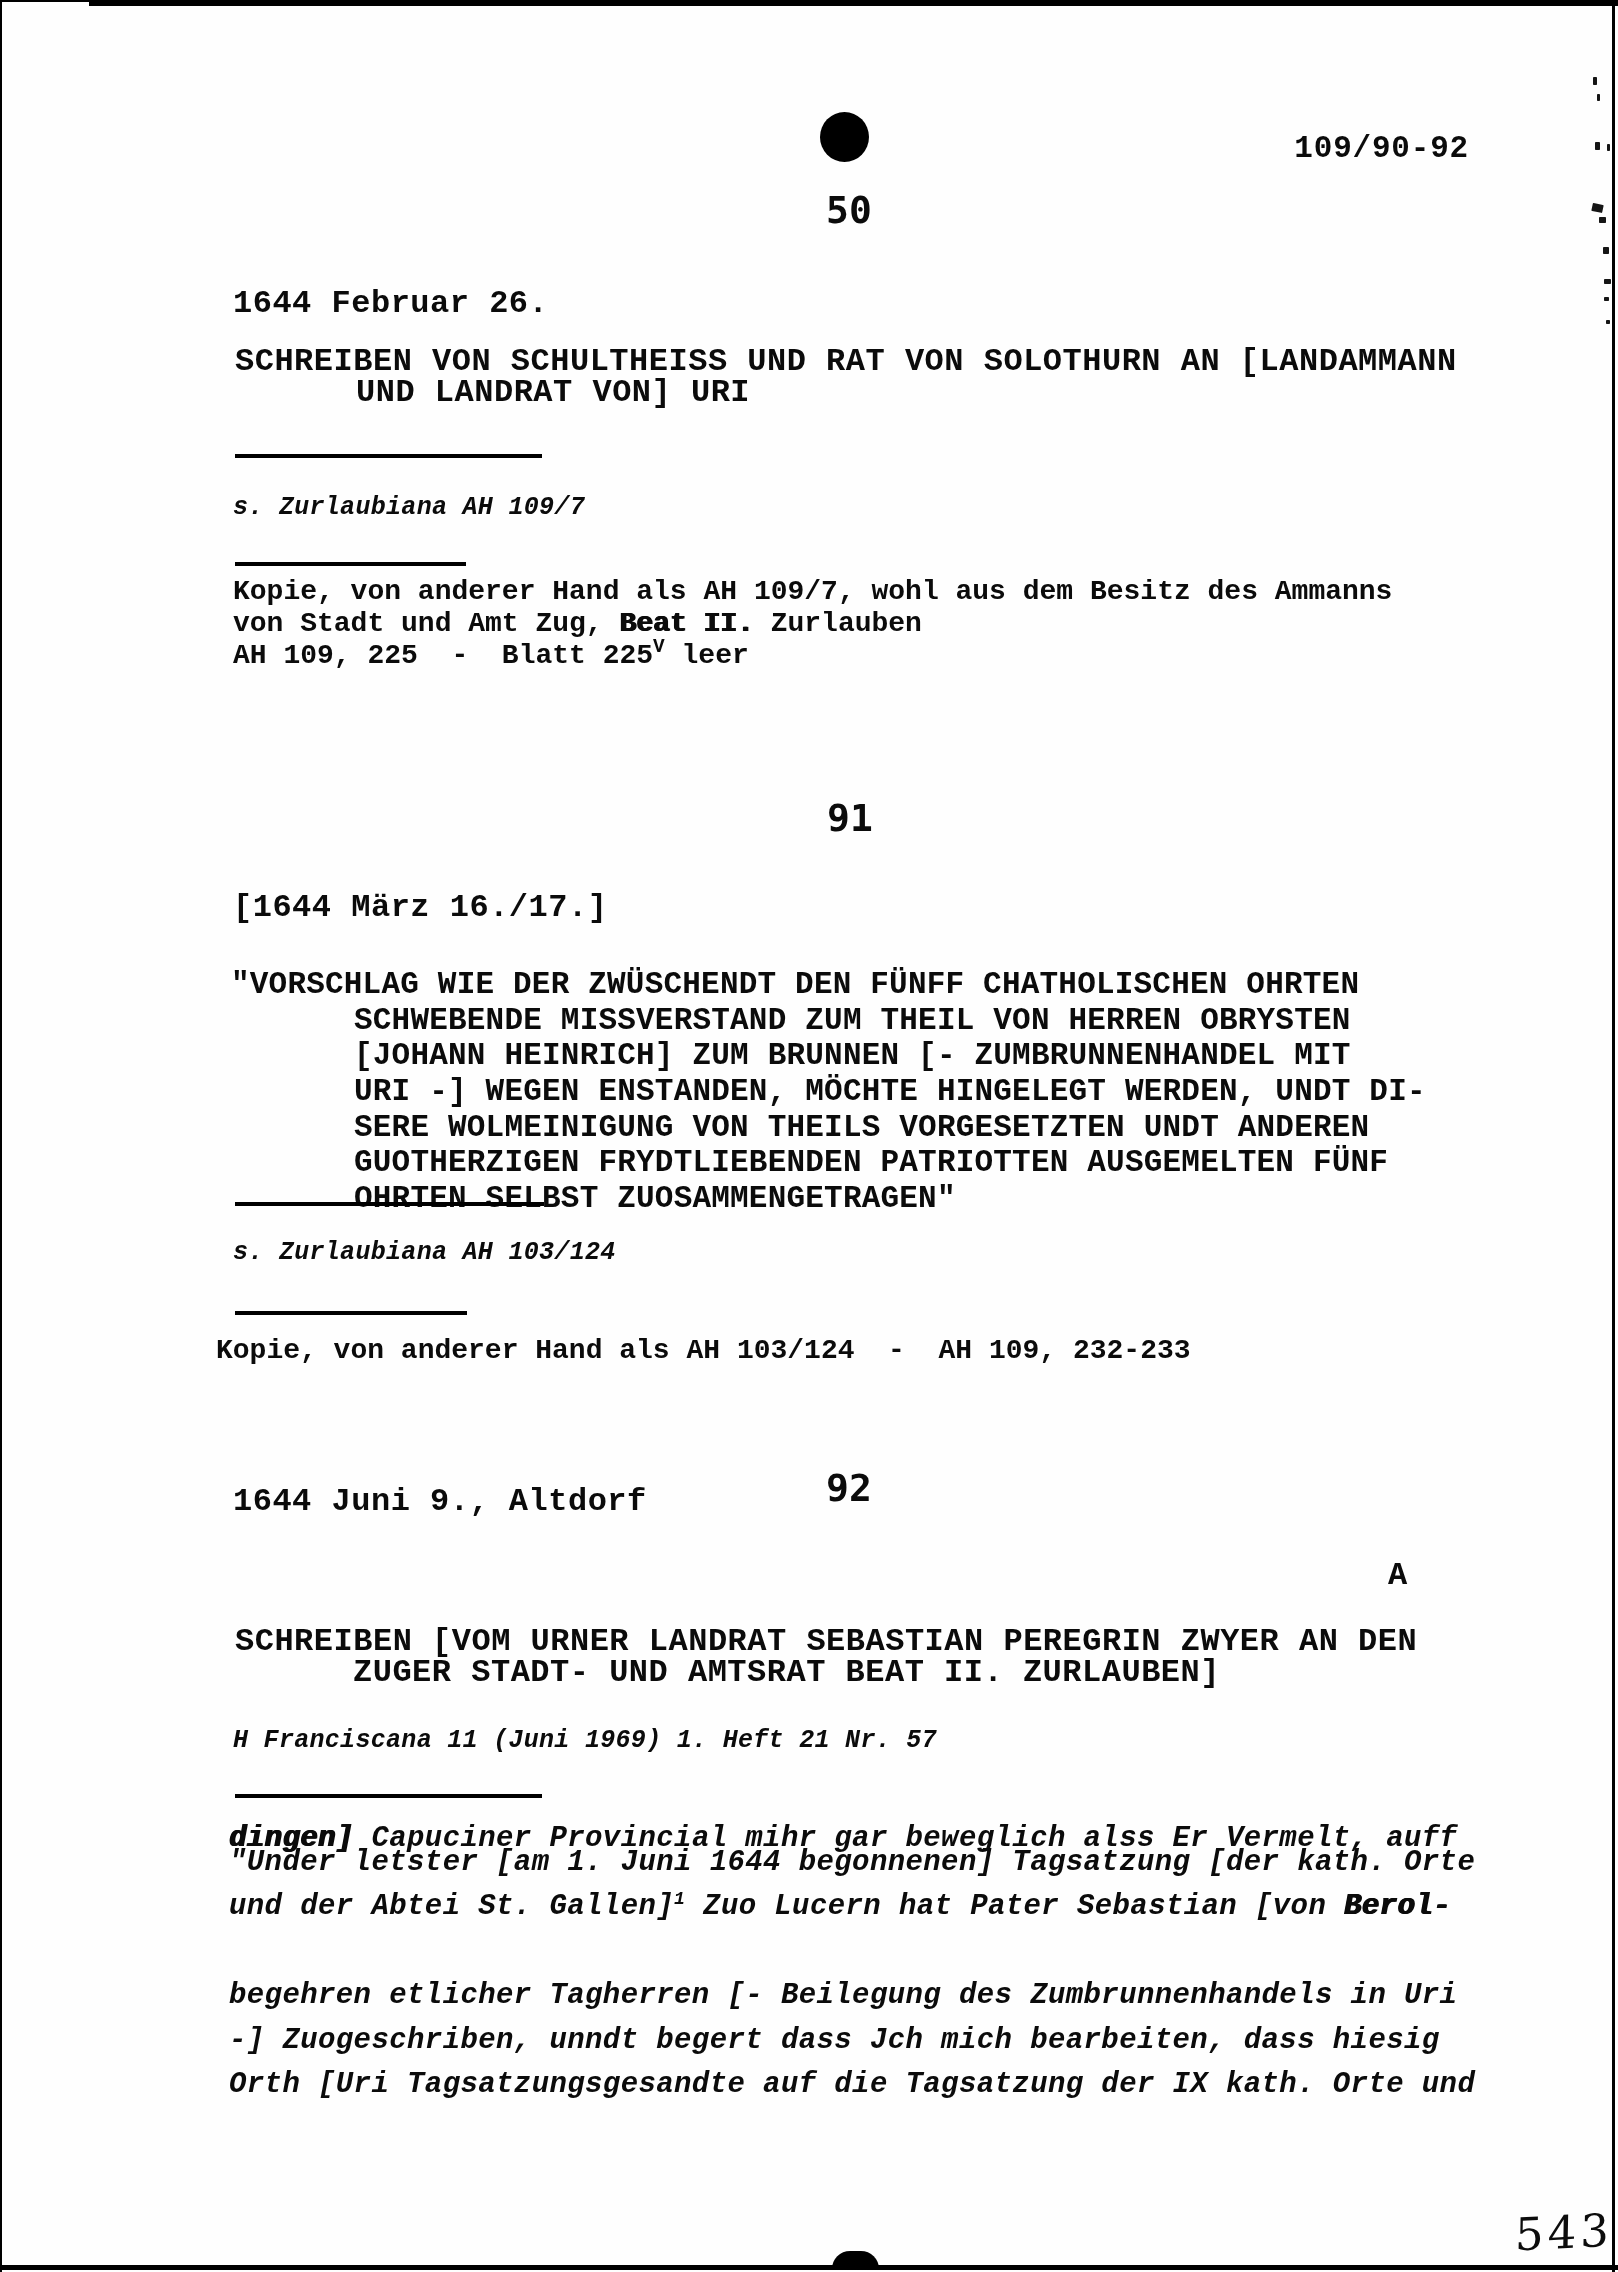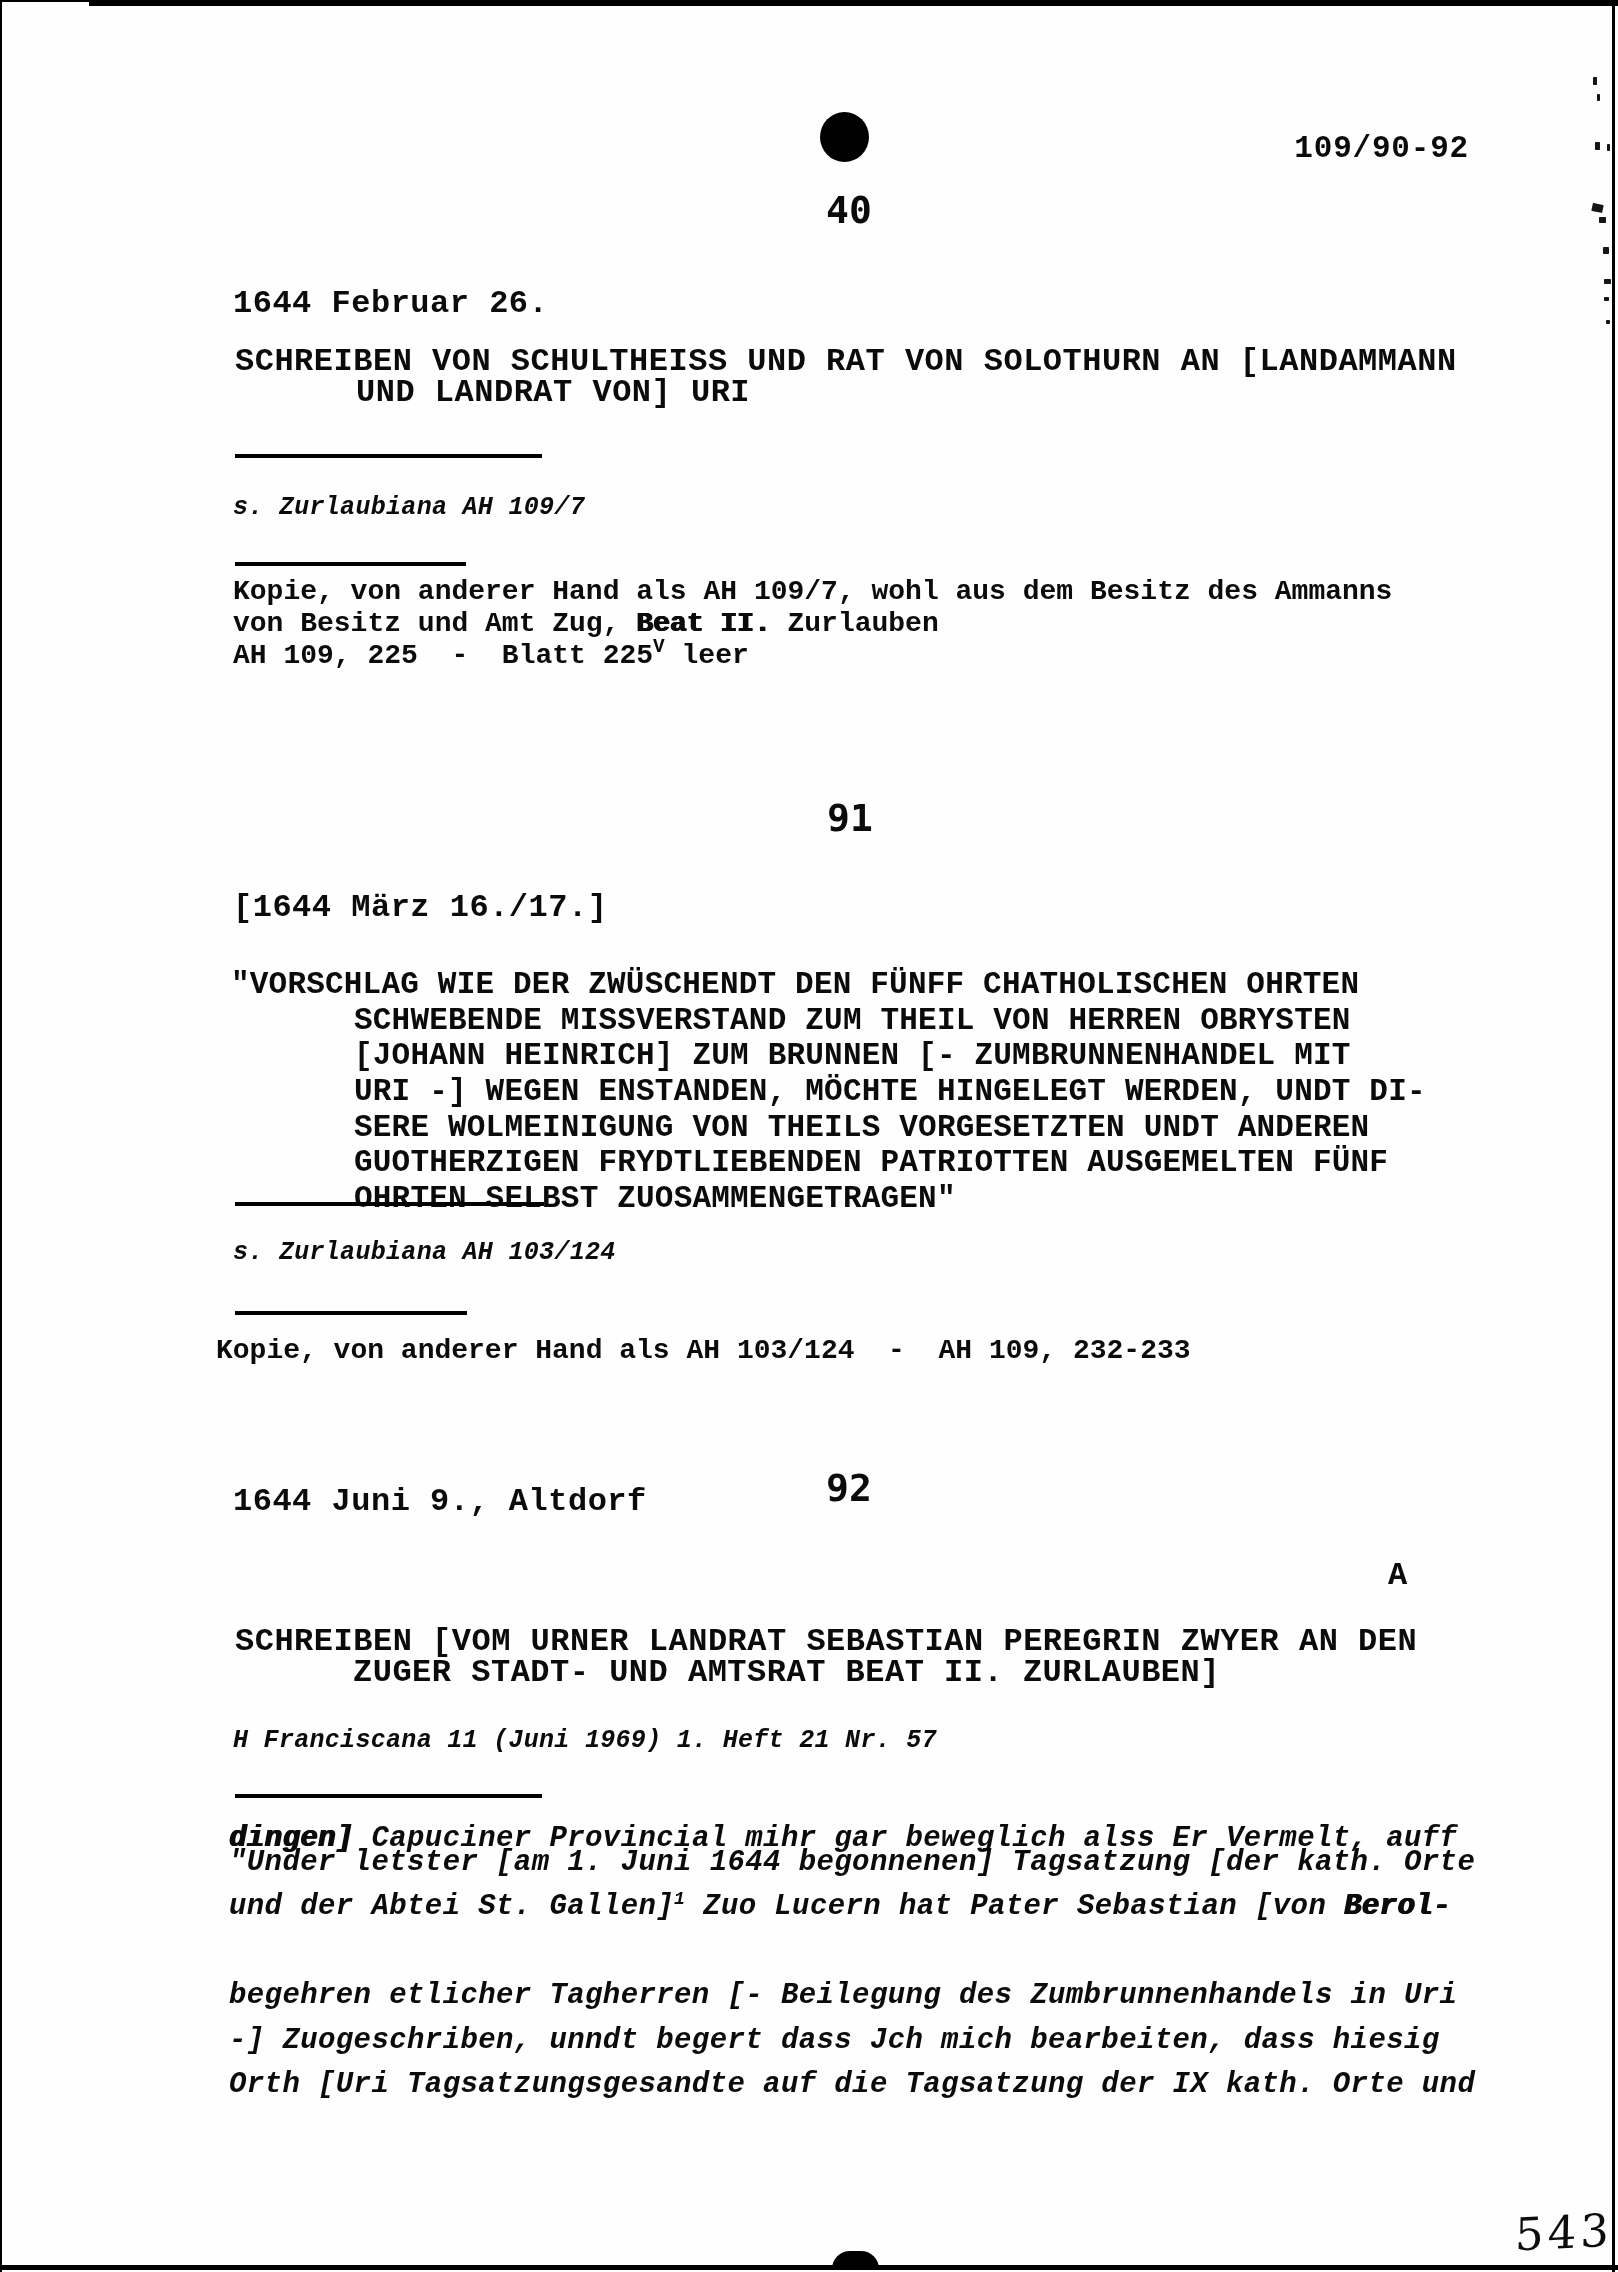--- a/index.html
+++ b/index.html
@@ -46,31 +46,31 @@
   <div class="speck" style="left:1607px;top:144px;width:3.2px;height:7.3px;"></div>
   <div class="speck" style="left:1592px;top:204px;width:11.3px;height:8px;transform:rotate(12deg);"></div>
   <div class="speck" style="left:1599px;top:217px;width:6.5px;height:5.7px;"></div>
   <div class="speck" style="left:1603px;top:247px;width:5.7px;height:6.5px;"></div>
   <div class="speck" style="left:1604px;top:279px;width:6.5px;height:4.9px;"></div>
   <div class="speck" style="left:1604px;top:297px;width:4.9px;height:4px;"></div>
   <div class="speck" style="left:1606px;top:320px;width:4px;height:4px;"></div>
 
   <div class="abs ref" style="left:1278px;top:133px;width:191px;text-align:right;">109/90-92</div>
 
-  <div class="abs num" style="left:826px;top:191px;">40</div>
+  <div class="abs num" style="left:826px;top:191px;">50</div>
   <div class="abs t" style="left:233px;top:288px;">1644 Februar 26.</div>
   <div class="abs t" style="left:235px;top:346px;">SCHREIBEN VON SCHULTHEISS UND RAT VON SOLOTHURN AN [LANDAMMANN</div>
   <div class="abs t" style="left:356px;top:377px;">UND LANDRAT VON] URI</div>
 
   <div class="rule" style="left:235px;top:454px;width:307px;"></div>
   <div class="abs src" style="left:233px;top:495px;">s. Zurlaubiana AH 109/7</div>
   <div class="rule" style="left:235px;top:562px;width:231px;"></div>
 
   <div class="abs k" style="left:233px;top:578px;">Kopie, von anderer Hand als AH 109/7, wohl aus dem Besitz des Ammanns</div>
-  <div class="abs k" style="left:233px;top:610px;"><span>von Besitz und Amt Zug, </span><span class="xb">Beat II.</span><span> Zurlauben</span></div>
+  <div class="abs k" style="left:233px;top:610px;"><span>von Stadt und Amt Zug, </span><span class="xb">Beat II.</span><span> Zurlauben</span></div>
   <div class="abs k" style="left:233px;top:642px;"><span>AH 109, 225  -  Blatt 225</span><span class="sup">V</span><span> leer</span></div>
 
   <div class="abs num" style="left:827px;top:799px;">91</div>
   <div class="abs t" style="left:233px;top:892px;">[1644 März 16./17.]</div>
 
   <div class="abs q" style="left:231px;top:969px;">"VORSCHLAG WIE DER ZWÜSCHENDT DEN FÜNFF CHATHOLISCHEN OHRTEN</div>
   <div class="abs q" style="left:354px;top:1005px;">SCHWEBENDE MISSVERSTAND ZUM THEIL VON HERREN OBRYSTEN</div>
   <div class="abs q" style="left:354px;top:1040px;">[JOHANN HEINRICH] ZUM BRUNNEN [- ZUMBRUNNENHANDEL MIT</div>
   <div class="abs q" style="left:354px;top:1076px;">URI -] WEGEN ENSTANDEN, MÖCHTE HINGELEGT WERDEN, UNDT DI-</div>
   <div class="abs q" style="left:354px;top:1112px;">SERE WOLMEINIGUNG VON THEILS VORGESETZTEN UNDT ANDEREN</div>

